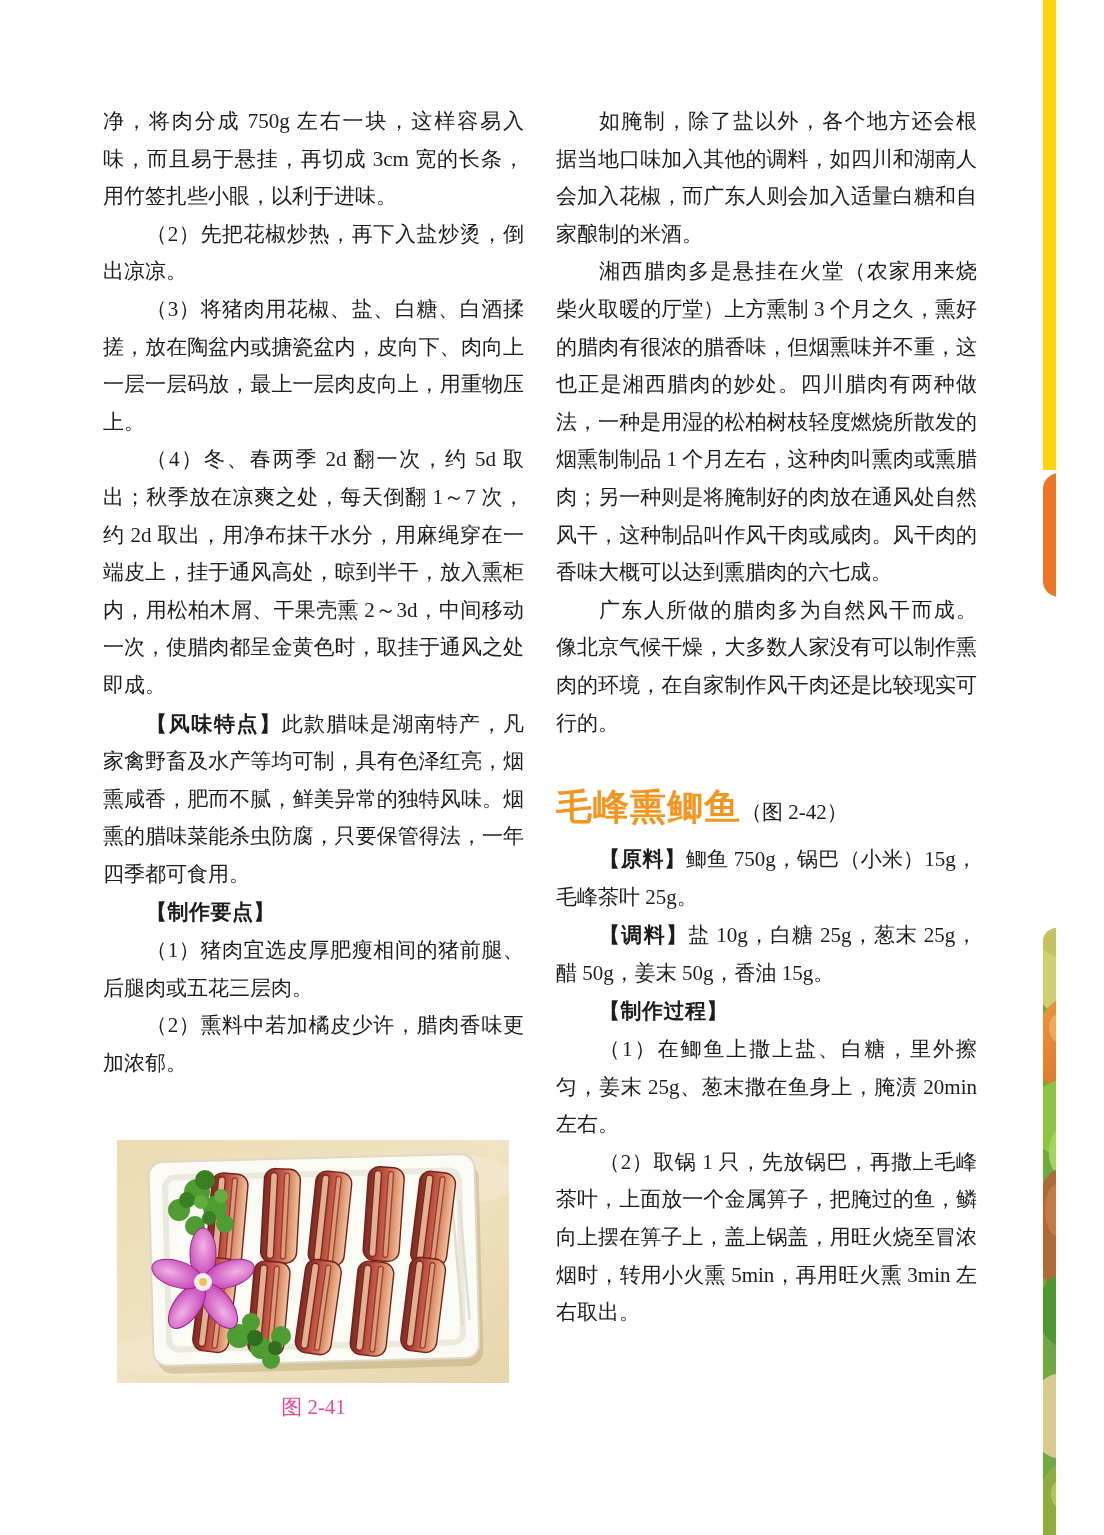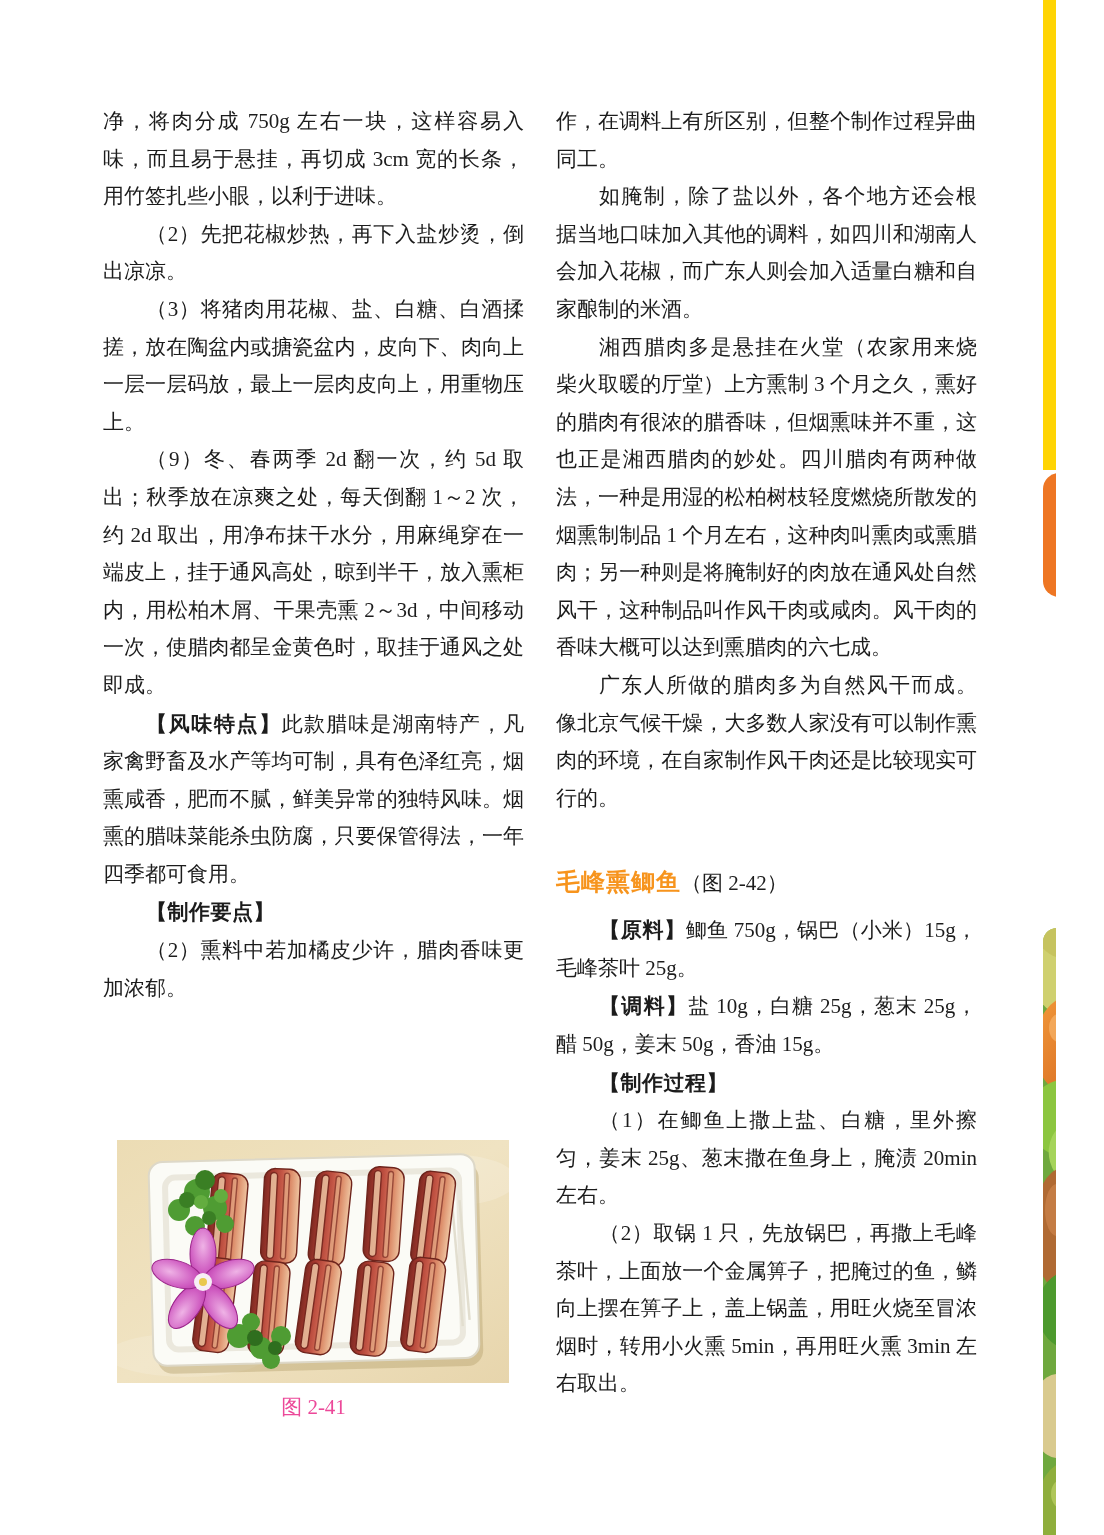--- a/index.html
+++ b/index.html
@@ -15,21 +15,21 @@
     color:var(--body-text,#1c1c1c);
   }
   .col-left{left:103px;}
   .col-right{left:556px;}
   .para{margin:0;}
   .para.indent{text-indent:2.05em;}
   .para-label{font-family:"Liberation Sans",sans-serif;font-weight:700;letter-spacing:.5px;}
   
   .recipe-heading{margin:45px 0 8px 0;line-height:40px;text-align:left;text-indent:0;}
   .recipe-title{
-    font-family:"Liberation Sans",sans-serif;font-weight:700;font-size:24px;
+    font-family:"Liberation Sans",sans-serif;font-weight:700;font-size:36px;
     color:var(--accent-orange,#F7941D);letter-spacing:1px;
   }
   .recipe-title-suffix{font-size:21px;color:#1c1c1c;}
   
   .dish-photo{position:absolute;left:117px;top:1140px;width:392px;height:243px;}
   .dish-photo svg{display:block;}
   .fig-caption{
     position:absolute;left:103px;top:1393px;width:421px;text-align:center;
     font-size:21px;color:#ec4899;
   }
@@ -68,29 +68,29 @@
 </style>
 </head>
 <body>
 
 <div class="page">
 
   <div class="col col-left">
       <p class="para">净，将肉分成 750g 左右一块，这样容易入味，而且易于悬挂，再切成 3cm 宽的长条，用竹签扎些小眼，以利于进味。</p>
       <p class="para indent">（2）先把花椒炒热，再下入盐炒烫，倒出凉凉。</p>
       <p class="para indent">（3）将猪肉用花椒、盐、白糖、白酒揉搓，放在陶盆内或搪瓷盆内，皮向下、肉向上一层一层码放，最上一层肉皮向上，用重物压上。</p>
-      <p class="para indent">（9）冬、春两季 2d 翻一次，约 5d 取出；秋季放在凉爽之处，每天倒翻 1～2 次，约 2d 取出，用净布抹干水分，用麻绳穿在一端皮上，挂于通风高处，晾到半干，放入熏柜内，用松柏木屑、干果壳熏 2～3d，中间移动一次，使腊肉都呈金黄色时，取挂于通风之处即成。</p>
+      <p class="para indent">（4）冬、春两季 2d 翻一次，约 5d 取出；秋季放在凉爽之处，每天倒翻 1～7 次，约 2d 取出，用净布抹干水分，用麻绳穿在一端皮上，挂于通风高处，晾到半干，放入熏柜内，用松柏木屑、干果壳熏 2～3d，中间移动一次，使腊肉都呈金黄色时，取挂于通风之处即成。</p>
       <p class="para indent"><span class="para-label">【风味特点】</span>此款腊味是湖南特产，凡家禽野畜及水产等均可制，具有色泽红亮，烟熏咸香，肥而不腻，鲜美异常的独特风味。烟熏的腊味菜能杀虫防腐，只要保管得法，一年四季都可食用。</p>
       <p class="para indent"><span class="para-label">【制作要点】</span></p>
+      <p class="para indent">（1）猪肉宜选皮厚肥瘦相间的猪前腿、后腿肉或五花三层肉。</p>
       <p class="para indent">（2）熏料中若加橘皮少许，腊肉香味更加浓郁。</p>
     </div>
 
   <div class="col col-right">
     <div>
-        <p class="para">作，在调料上有所区别，但整个制作过程异曲同工。</p>
         <p class="para indent">如腌制，除了盐以外，各个地方还会根据当地口味加入其他的调料，如四川和湖南人会加入花椒，而广东人则会加入适量白糖和自家酿制的米酒。</p>
         <p class="para indent">湘西腊肉多是悬挂在火堂（农家用来烧柴火取暖的厅堂）上方熏制 3 个月之久，熏好的腊肉有很浓的腊香味，但烟熏味并不重，这也正是湘西腊肉的妙处。四川腊肉有两种做法，一种是用湿的松柏树枝轻度燃烧所散发的烟熏制制品 1 个月左右，这种肉叫熏肉或熏腊肉；另一种则是将腌制好的肉放在通风处自然风干，这种制品叫作风干肉或咸肉。风干肉的香味大概可以达到熏腊肉的六七成。</p>
         <p class="para indent">广东人所做的腊肉多为自然风干而成。像北京气候干燥，大多数人家没有可以制作熏肉的环境，在自家制作风干肉还是比较现实可行的。</p>
       </div>
     <p class="para recipe-heading">
       <span class="recipe-title">毛峰熏鲫鱼</span><span class="recipe-title-suffix">（图 2-42）</span>
     </p>
     <div>
         <p class="para indent"><span class="para-label">【原料】</span>鲫鱼 750g，锅巴（小米）15g，毛峰茶叶 25g。</p>
         <p class="para indent"><span class="para-label">【调料】</span>盐 10g，白糖 25g，葱末 25g，醋 50g，姜末 50g，香油 15g。</p>

